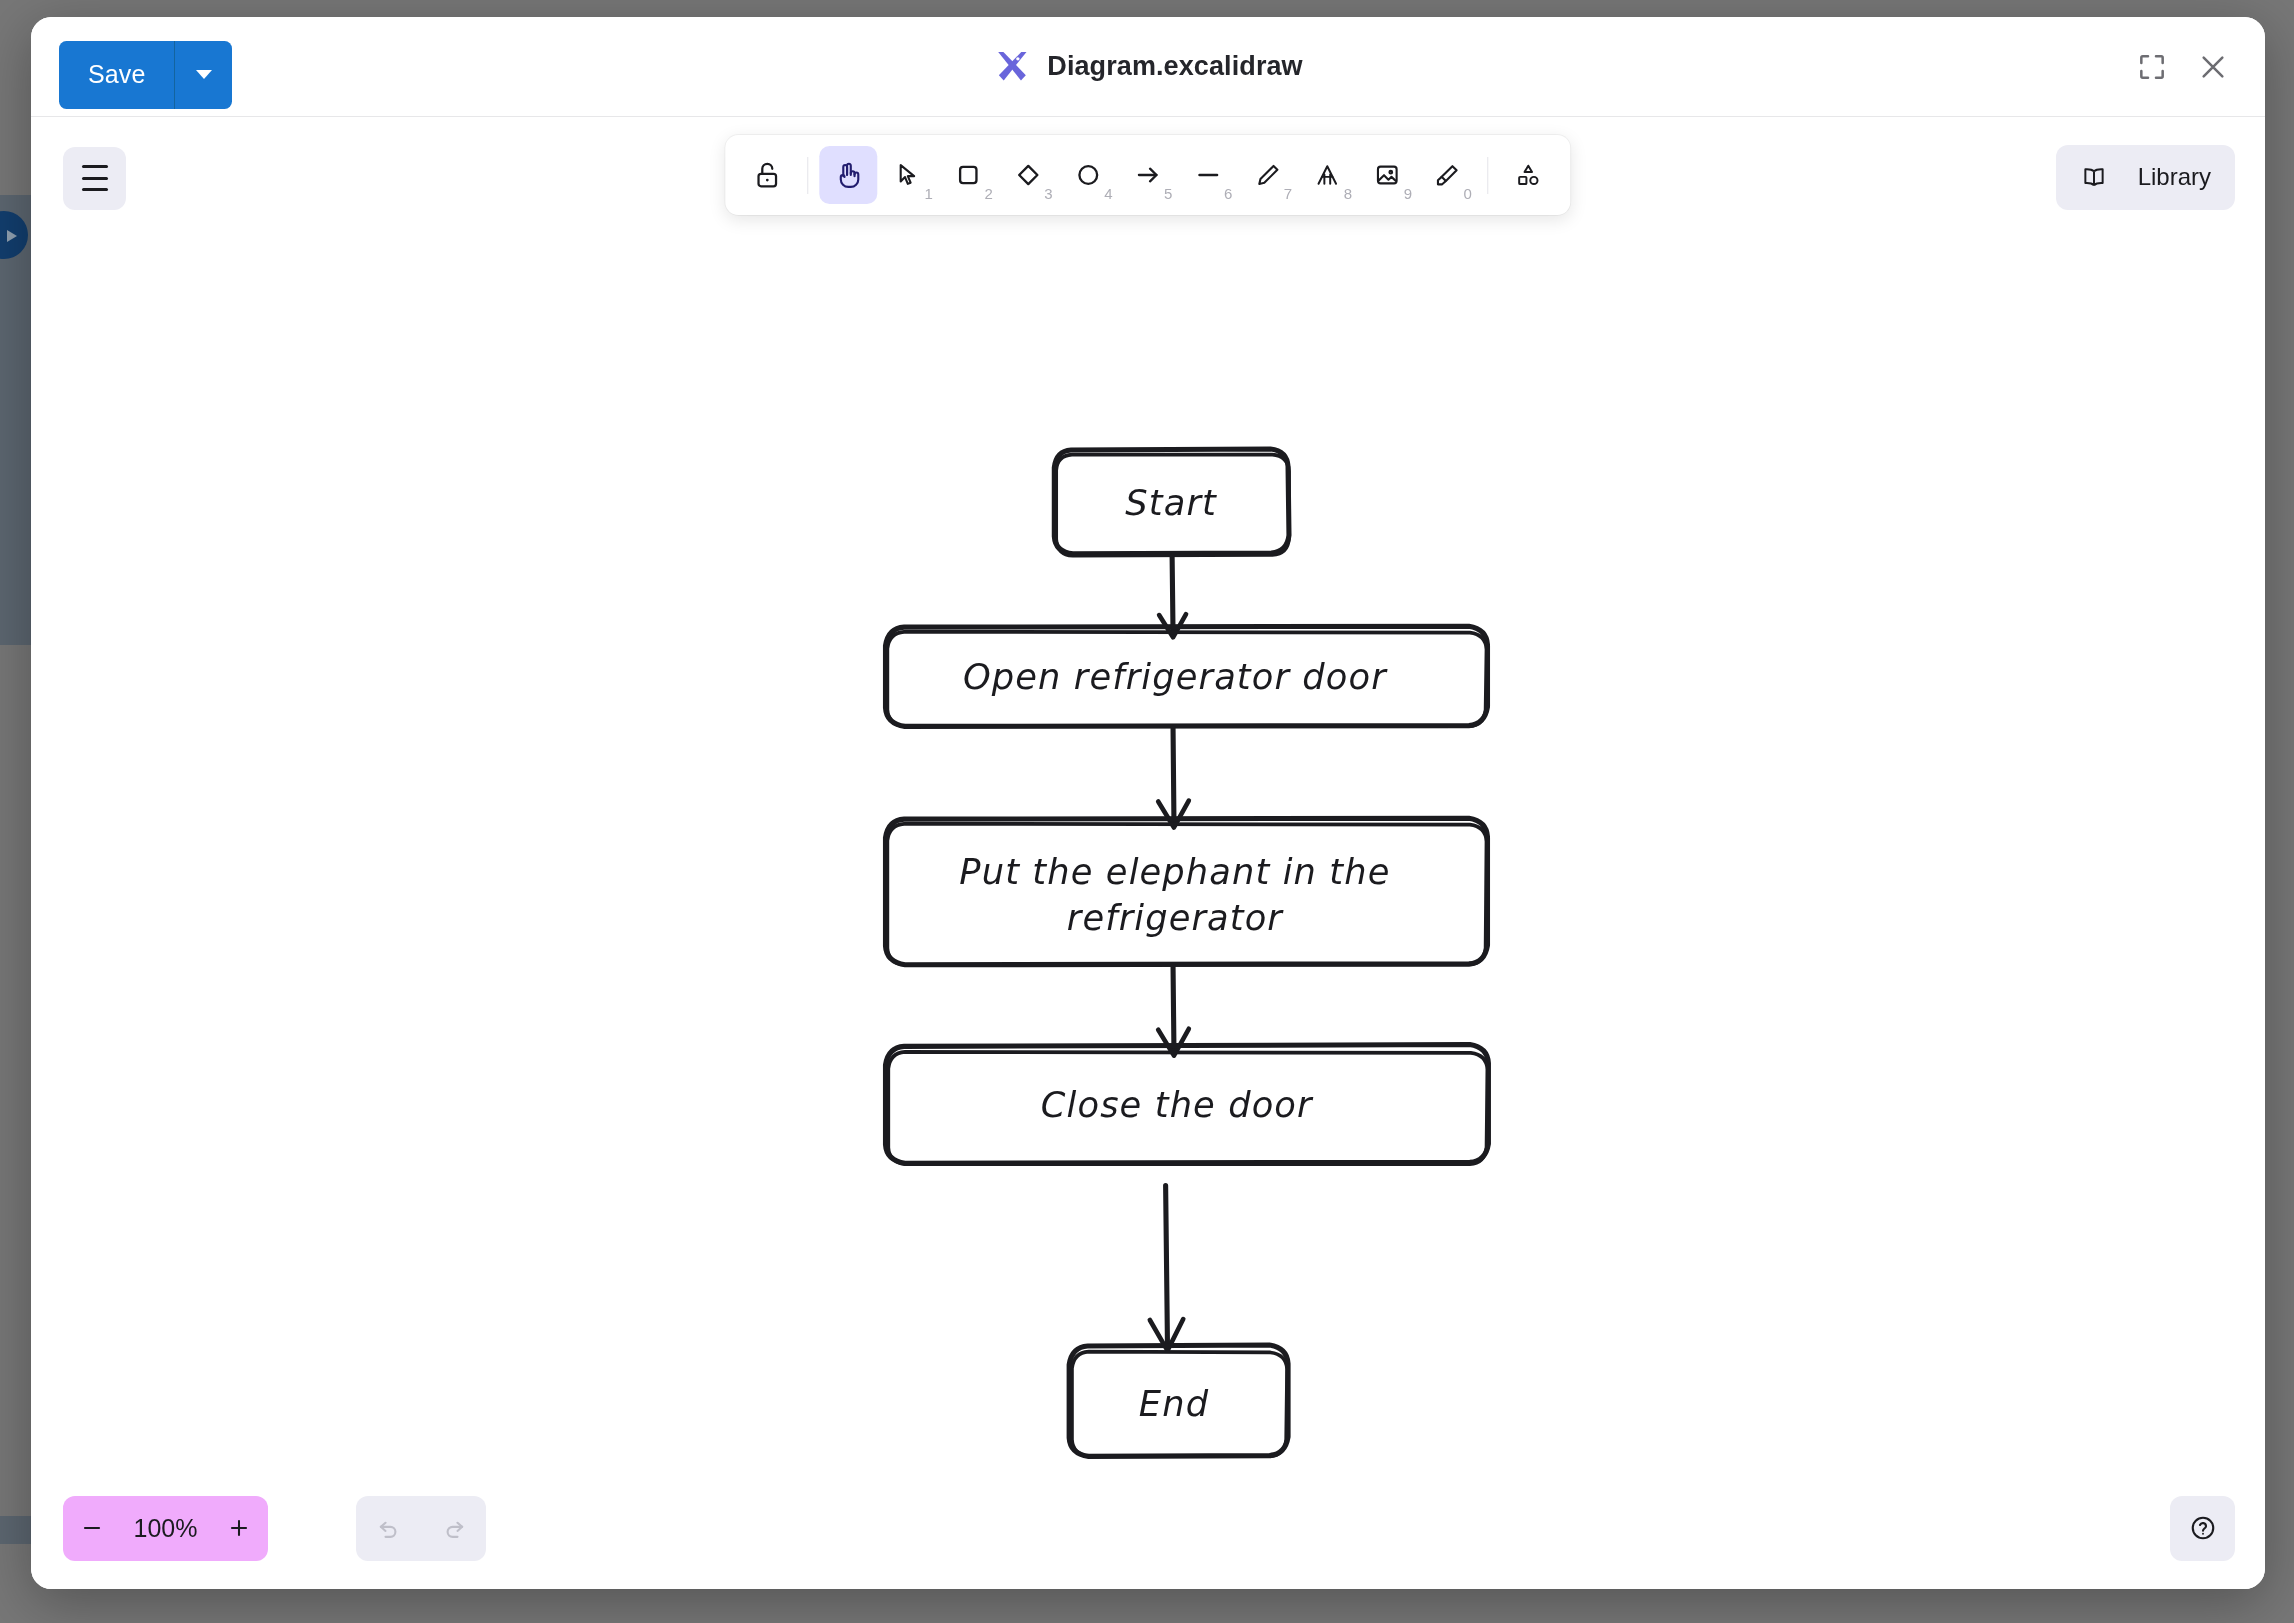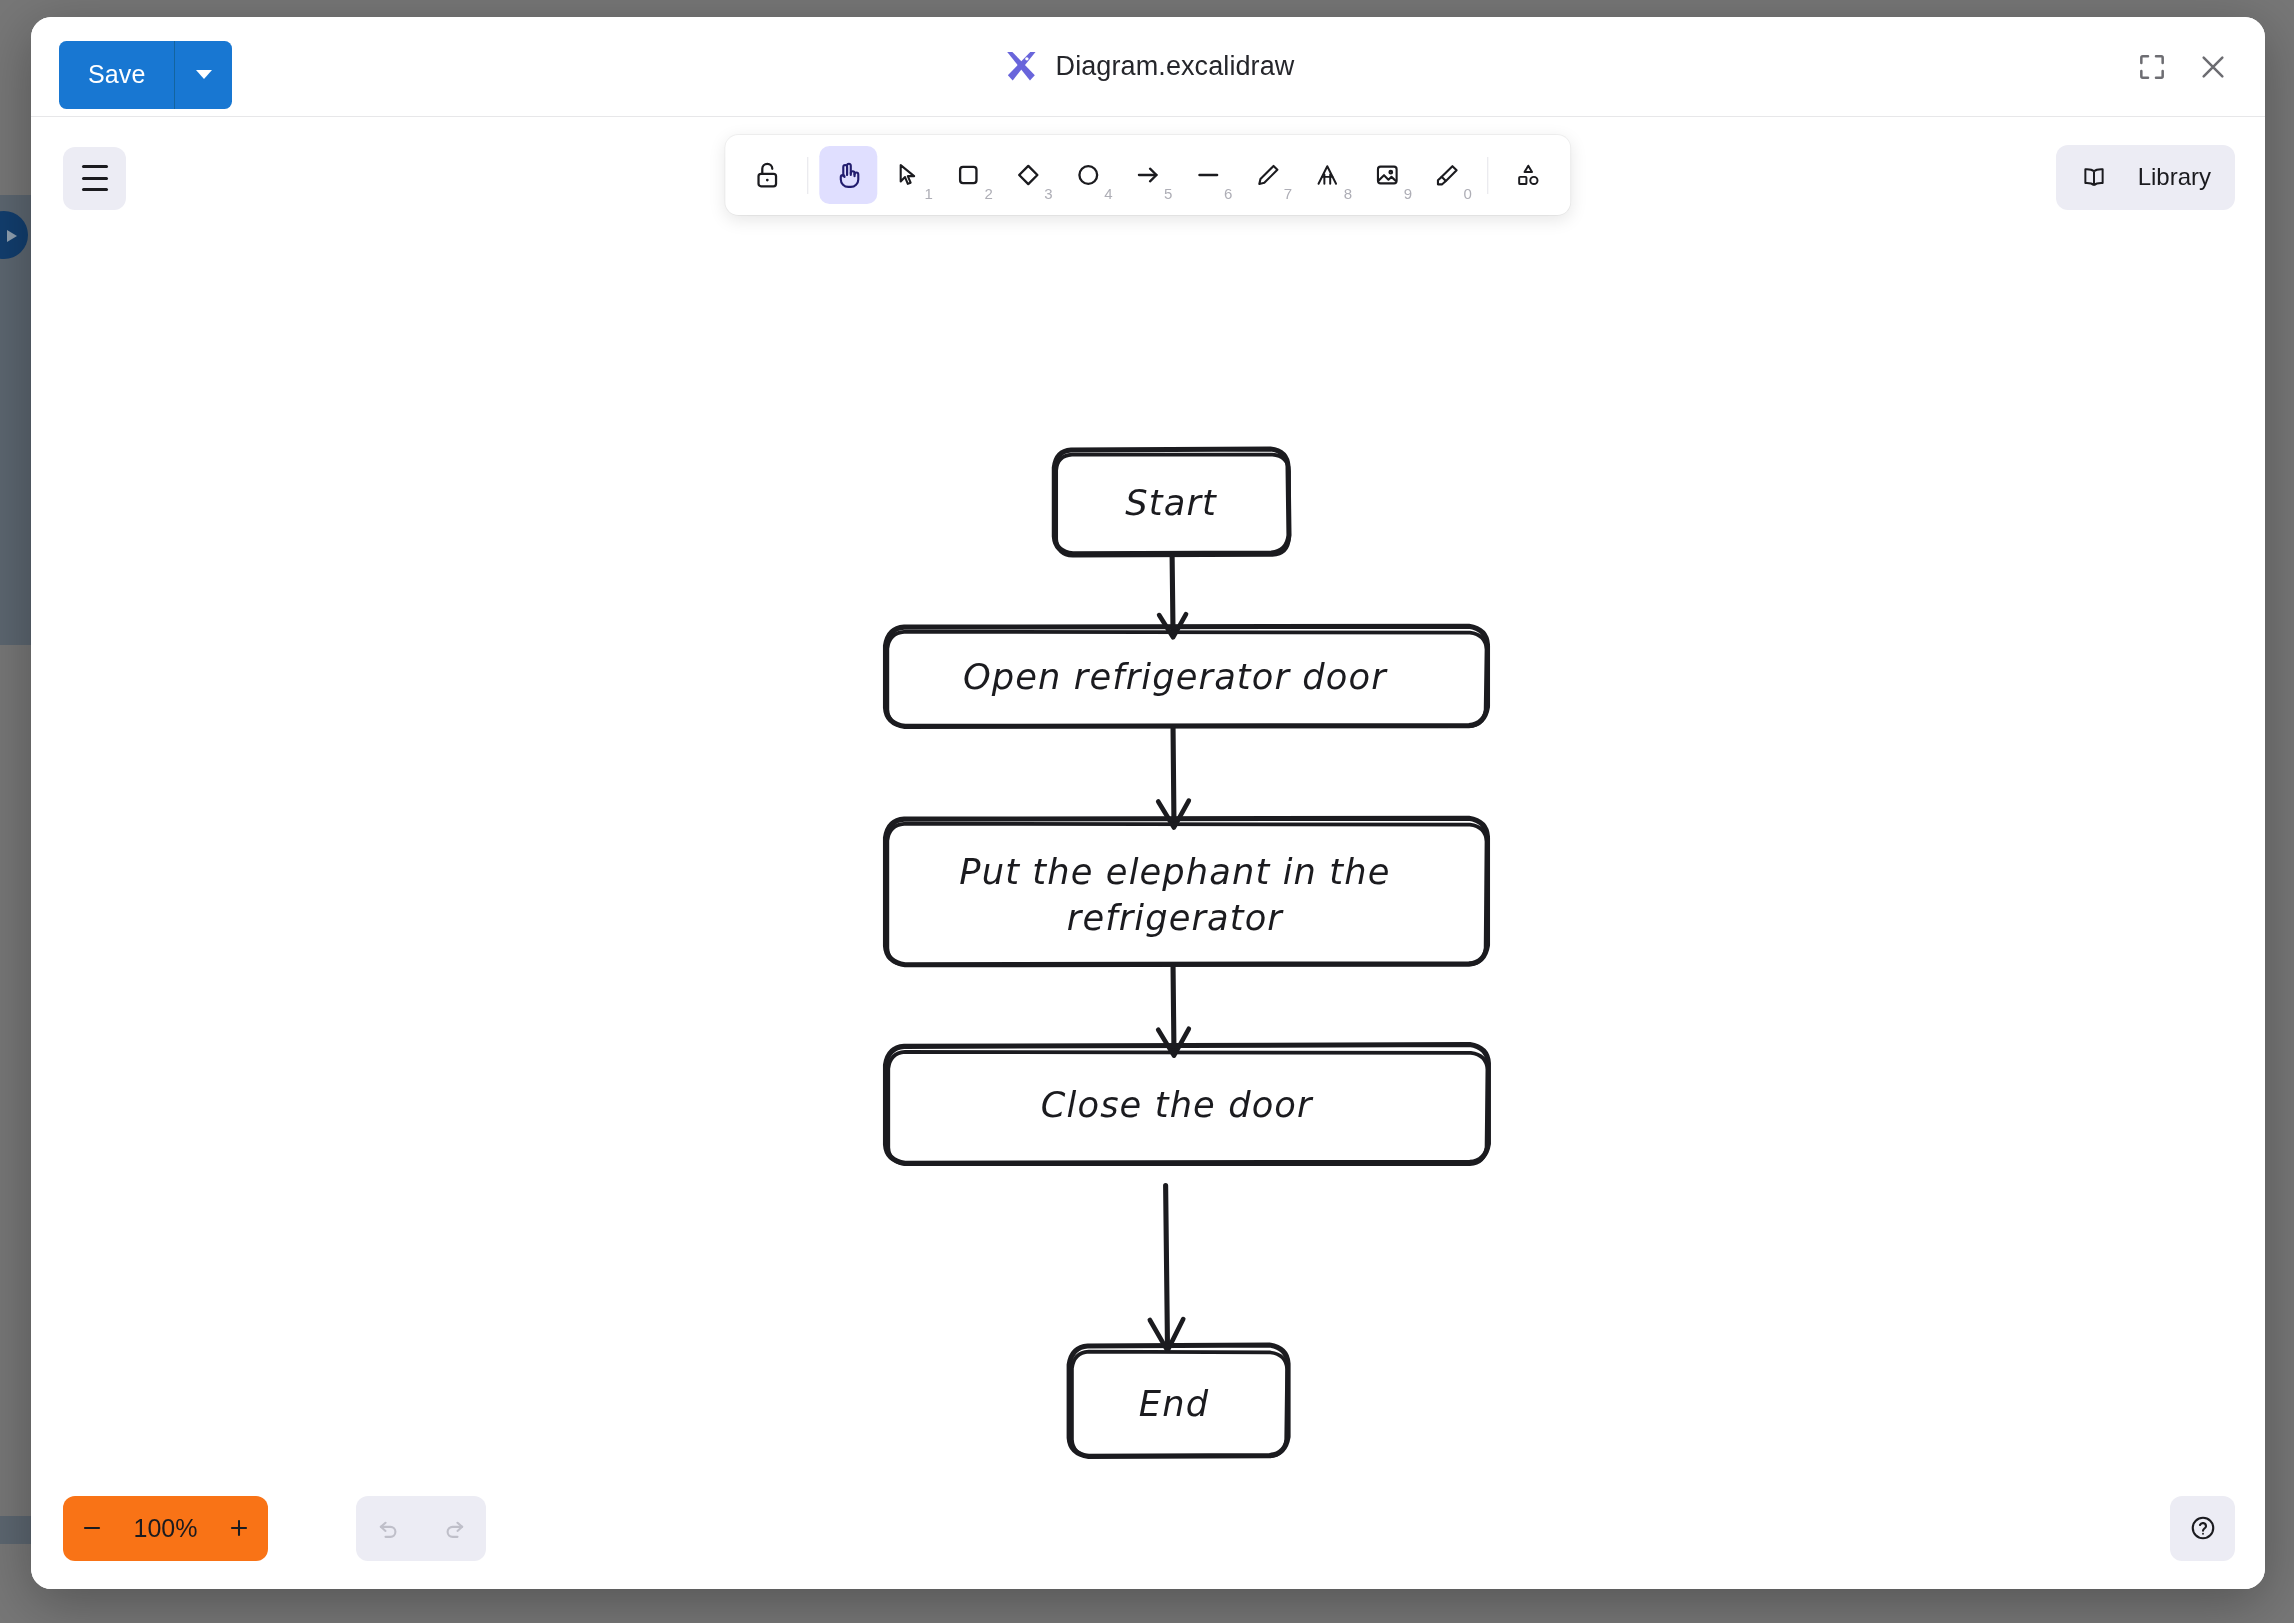--- a/index.html
+++ b/index.html
@@ -118,20 +118,21 @@
     display: flex;
     align-items: center;
     justify-content: center;
     gap: 15px;
     pointer-events: none;
   }
   #doc-title {
     font-size: 27px;
     color: #25262b;
     letter-spacing: 0.1px;
+    font-weight: bold;
   }
   #excalidraw-logo { flex: 0 0 auto; display:block; }
 
   #window-controls {
     position: absolute;
     right: 28px;
     top: 26px;
     display: flex;
     gap: 13px;
   }
@@ -231,21 +232,21 @@
     color: #1b1b1f;
     font-family: "Liberation Sans", sans-serif;
   }
 
   
   #zoom-island {
     position: absolute;
     left: 32px;
     bottom: 28px;
     height: 65px;
-    background: #f97316;
+    background: #f0abfc;
     border-radius: 12px;
     display: flex;
     align-items: center;
     overflow: hidden;
   }
   .zoom-btn {
     width: 58px; height: 65px;
     border: none; background: transparent;
     cursor: pointer;
     display: flex; align-items: center; justify-content: center;

